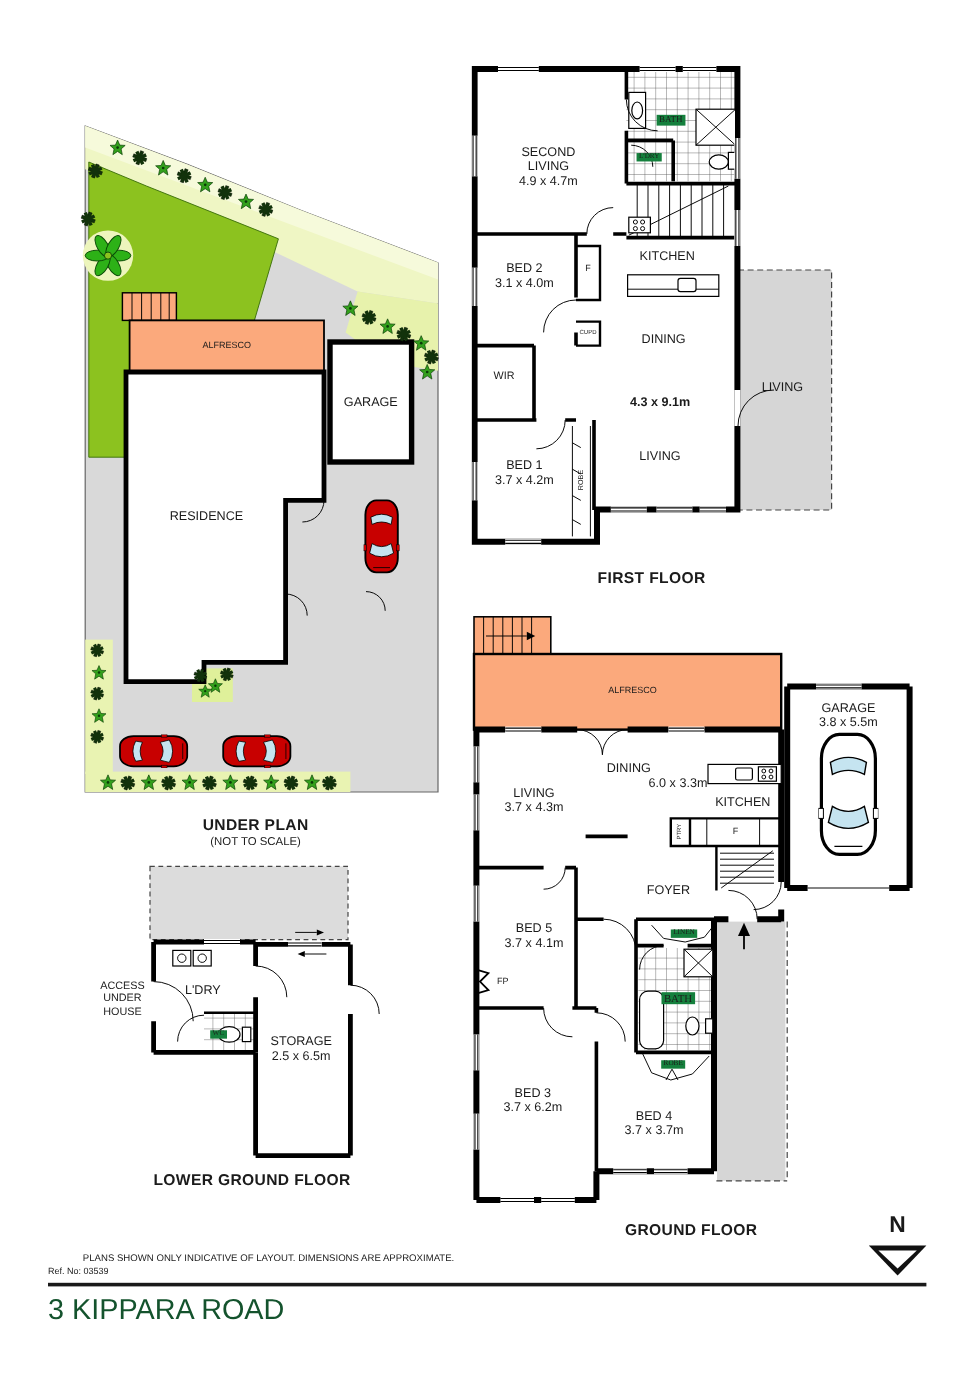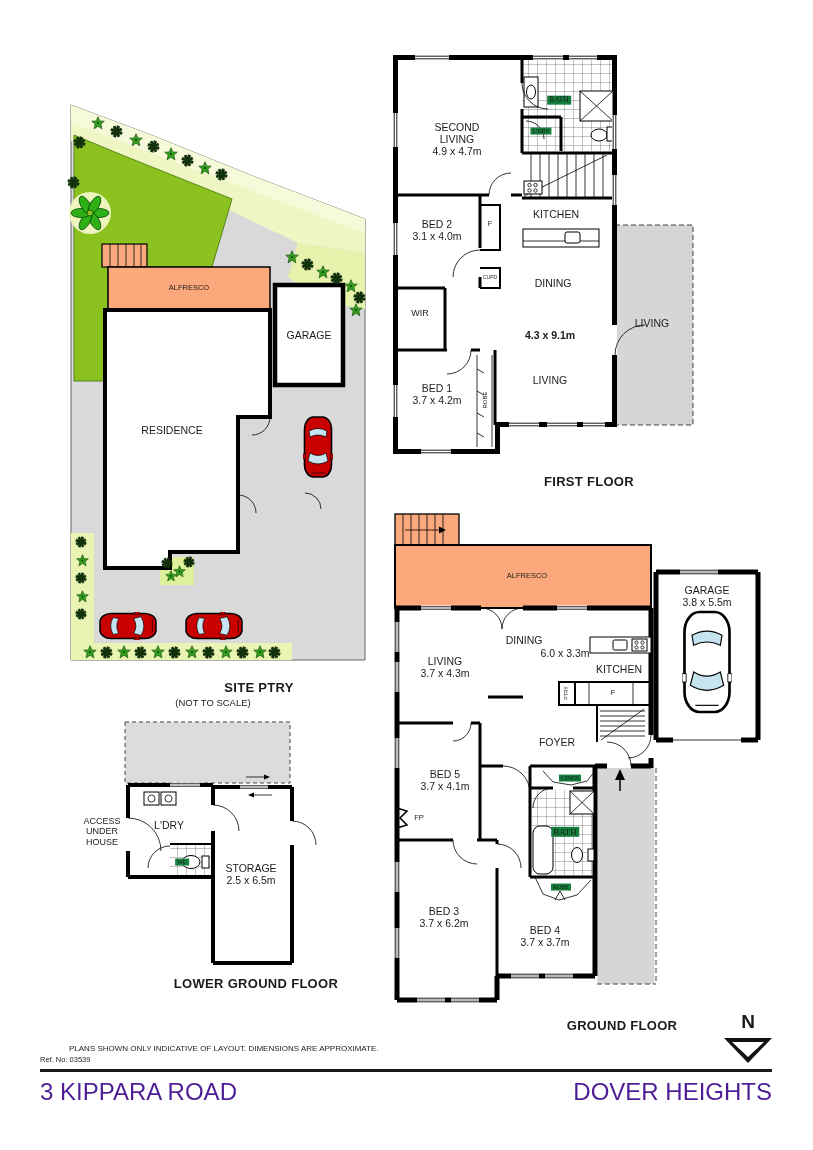--- a/index.html
+++ b/index.html
@@ -16,33 +16,33 @@
   .winr{fill:#fff;stroke:none;}
   .winl{stroke:#000;stroke-width:0.9;fill:none;}
   
   .lb{position:absolute;transform:translate(-50%,-50%);font-size:10.5px;line-height:1.15;
       text-align:center;white-space:nowrap;color:#1b1b1b;}
   .lb span{display:block;}
   .wrap{white-space:normal;width:72px;margin-top:32px;}
   .md{font-size:9px;} .sm{font-size:7.5px;} .xs{font-size:6px;} .xxs{font-size:5px;}
   .bx{background:#15803d;padding:0 2px;font-family:Liberation Serif, serif;}
   .vert{transform:translate(-50%,-50%) rotate(-90deg);}
-  .ttl{font-weight:bold;font-size:13px;letter-spacing:0.3px;margin-left:46px;}
+  .ttl{font-weight:bold;font-size:13px;letter-spacing:0.3px;}
   .sub{font-size:9.5px;}
   .pre{white-space:pre-line;}
   
   .scale-num{position:absolute;font-size:6.5px;transform:translateX(-50%);}
   .scale-bar{position:absolute;background:#000;}
   .scale-tick{position:absolute;width:1px;height:4px;background:#000;}
   .scale-label{position:absolute;font-weight:bold;font-size:11.5px;}
   .grayline{position:absolute;background:#B5B5B5;}
   .disc{position:absolute;font-size:8px;color:#222;margin-left:29px;}
   .refno{position:absolute;font-size:7.5px;color:#222;}
   .footrule{position:absolute;background:#1a1a1a;}
-  .addr{position:absolute;font-size:24px;color:#4c1d95;}
+  .addr{position:absolute;font-size:24px;color:#14532d;}
   .north-n{position:absolute;font-weight:bold;font-size:19px;transform:translate(-50%,-50%);}
 </style>
 </head>
 <body>
 
 <div class="sheet">
 
   <svg width="0" height="0" style="position:absolute" aria-hidden="true">
     <defs>
       <pattern id="tiles" width="9" height="9" patternUnits="userSpaceOnUse">
@@ -147,21 +147,21 @@
           <use href="#shc" x="208" y="551" width="13" height="13"></use>
         <use href="#shc" x="101" y="462" width="12" height="12"></use>
           <use href="#shs" x="113" y="470" width="13" height="13"></use>
         <use href="#shc" x="123" y="461" width="12" height="12"></use>
           <use href="#shs" x="105" y="475" width="12" height="12"></use>
       </g>
     </svg>
     <div class="lb sm" style="left:129px;top:193px;">ALFRESCO</div>
     <div class="lb" style="left:249px;top:240px;">GARAGE</div>
     <div class="lb" style="left:112px;top:335px;">RESIDENCE</div>
-    <div class="lb ttl" style="left:153px;top:593px;">SITE PTRY</div>
+    <div class="lb ttl" style="left:153px;top:593px;">UNDER PLAN</div>
     <div class="lb sub" style="left:153px;top:608px;">(NOT TO SCALE)</div>
   </div>
 
   <div class="plan" style="left:393px;top:55px;width:310px;height:440px;">
     <svg width="310" height="440" viewBox="0 0 310 440">
       <rect x="222" y="170" width="78" height="200" fill="#D6D6D6"></rect>
       <path class="dash" d="M222,170 H300 V370 H222"></path>
       <rect x="129" y="4" width="91" height="92" fill="url(#tiles)"></rect>
       <g>
         <path class="wl w5" d="M2.5,2.5 H221.5 V369.5 H104.5 V396.5 H2.5 Z"></path>
@@ -428,15 +428,14 @@
   <div class="refno" style="left:40px;top:1055px;">Ref. No: 03539</div>
 
   <div class="north-n" style="left:748px;top:1022px;">N</div>
   <svg class="plan" style="left:716px;top:1030px;" width="64" height="38" viewBox="0 0 64 38">
     <polygon points="8,8 56,8 32,33" fill="#111"></polygon>
     <polygon points="16,12 48,12 32,27" fill="#fff"></polygon>
   </svg>
 
   <div class="footrule" style="left:40px;top:1069px;width:732px;height:2.5px;"></div>
   <div class="addr" style="left:40px;top:1078px;">3 KIPPARA ROAD</div>
-  <div class="addr" style="right:41px;top:1078px;">DOVER HEIGHTS</div>
 
 </div>
 
 </body></html>

